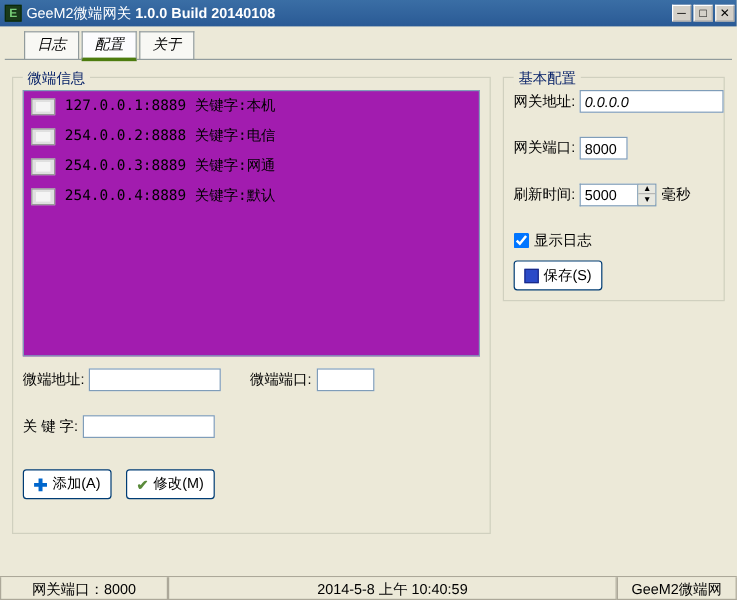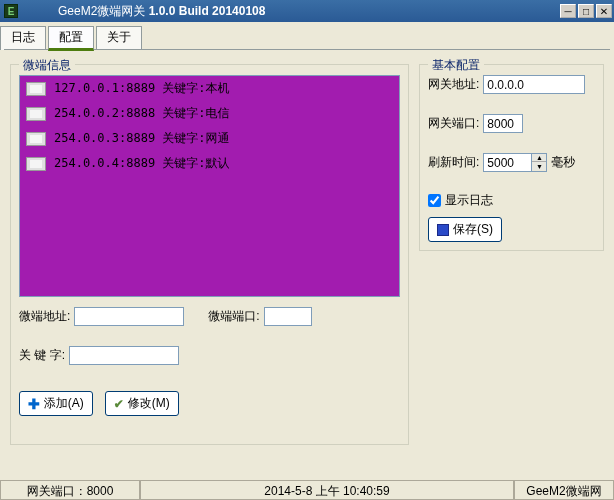--- a/index.html
+++ b/index.html
@@ -1,24 +1,24 @@
 <!DOCTYPE html>
 <html><head>
 <meta charset="utf-8">
 <style>
 * { box-sizing: border-box; margin: 0; padding: 0; font-family: "SimSun", "宋体", sans-serif; font-size: 12px; }
 body { background: #ece9d8; width: 614px; height: 500px; overflow: hidden; }
 
 .titlebar { height: 22px; background: linear-gradient(#3a6ea5, #2a5a95); color: #fff; display: flex; align-items: center; padding: 0 2px 0 4px; }
 .titlebar .icon { width: 14px; height: 14px; background: #1a3a1a; border: 1px solid #0a2a0a; display: inline-flex; align-items: center; justify-content: center; color: #7c7; font-weight: bold; font-size: 10px; margin-right: 4px; }
-.titlebar .title { flex: 1; margin-left: 36px; }
+.titlebar .title { flex: 1; }
 .titlebar .title b { font-weight: bold; }
 .titlebar .winbtn { width: 16px; height: 14px; background: #d4d0c8; border: 1px outset #fff; margin-left: 2px; color: #000; display: inline-flex; align-items: center; justify-content: center; font-size: 10px; cursor: pointer; }
 
-.tabs { display: flex; padding: 4px 4px 0 0; position: relative; }
+.tabs { display: flex; padding: 4px 4px 0 20px; position: relative; font-style: italic; }
 .tab { padding: 2px 10px; border: 1px solid #919b9c; border-bottom: none; background: #f8f8f4; margin-right: 2px; cursor: pointer; position: relative; }
 .tab.active { background: #fcfcfe; border-bottom: 3px solid #4d7c0f; margin-bottom: -1px; z-index: 2; }
 .tabs-line { position: absolute; left: 4px; right: 4px; bottom: 0; height: 1px; background: #919b9c; }
 
 .content { padding: 8px 10px; display: flex; gap: 10px; }
 
 .panel-left { flex: 1; display: flex; flex-direction: column; }
 .panel-right { width: 185px; }
 
 .group { border: 1px solid #d0d0bf; padding: 10px 8px 8px 8px; position: relative; margin-top: 6px; }
@@ -117,21 +117,21 @@
           </button>
       </div>
     </div>
   </div>
 
   <div class="panel-right">
     <div class="group">
       <div class="group-title">基本配置</div>
       <div class="form-row">
         <label>网关地址:</label>
-        <input class="text-input" style="width: 102px;" value="0.0.0.0">
+        <input class="text-input" style="width: 120px; font-style: italic;" value="0.0.0.0">
       </div>
       <div class="form-row">
         <label>网关端口:</label>
         <input class="text-input" style="width: 40px;" value="8000">
       </div>
       <div class="form-row">
         <label>刷新时间:</label>
         <span class="spinner">
           <input value="5000" style="">
           <span class="spinner-btns">

